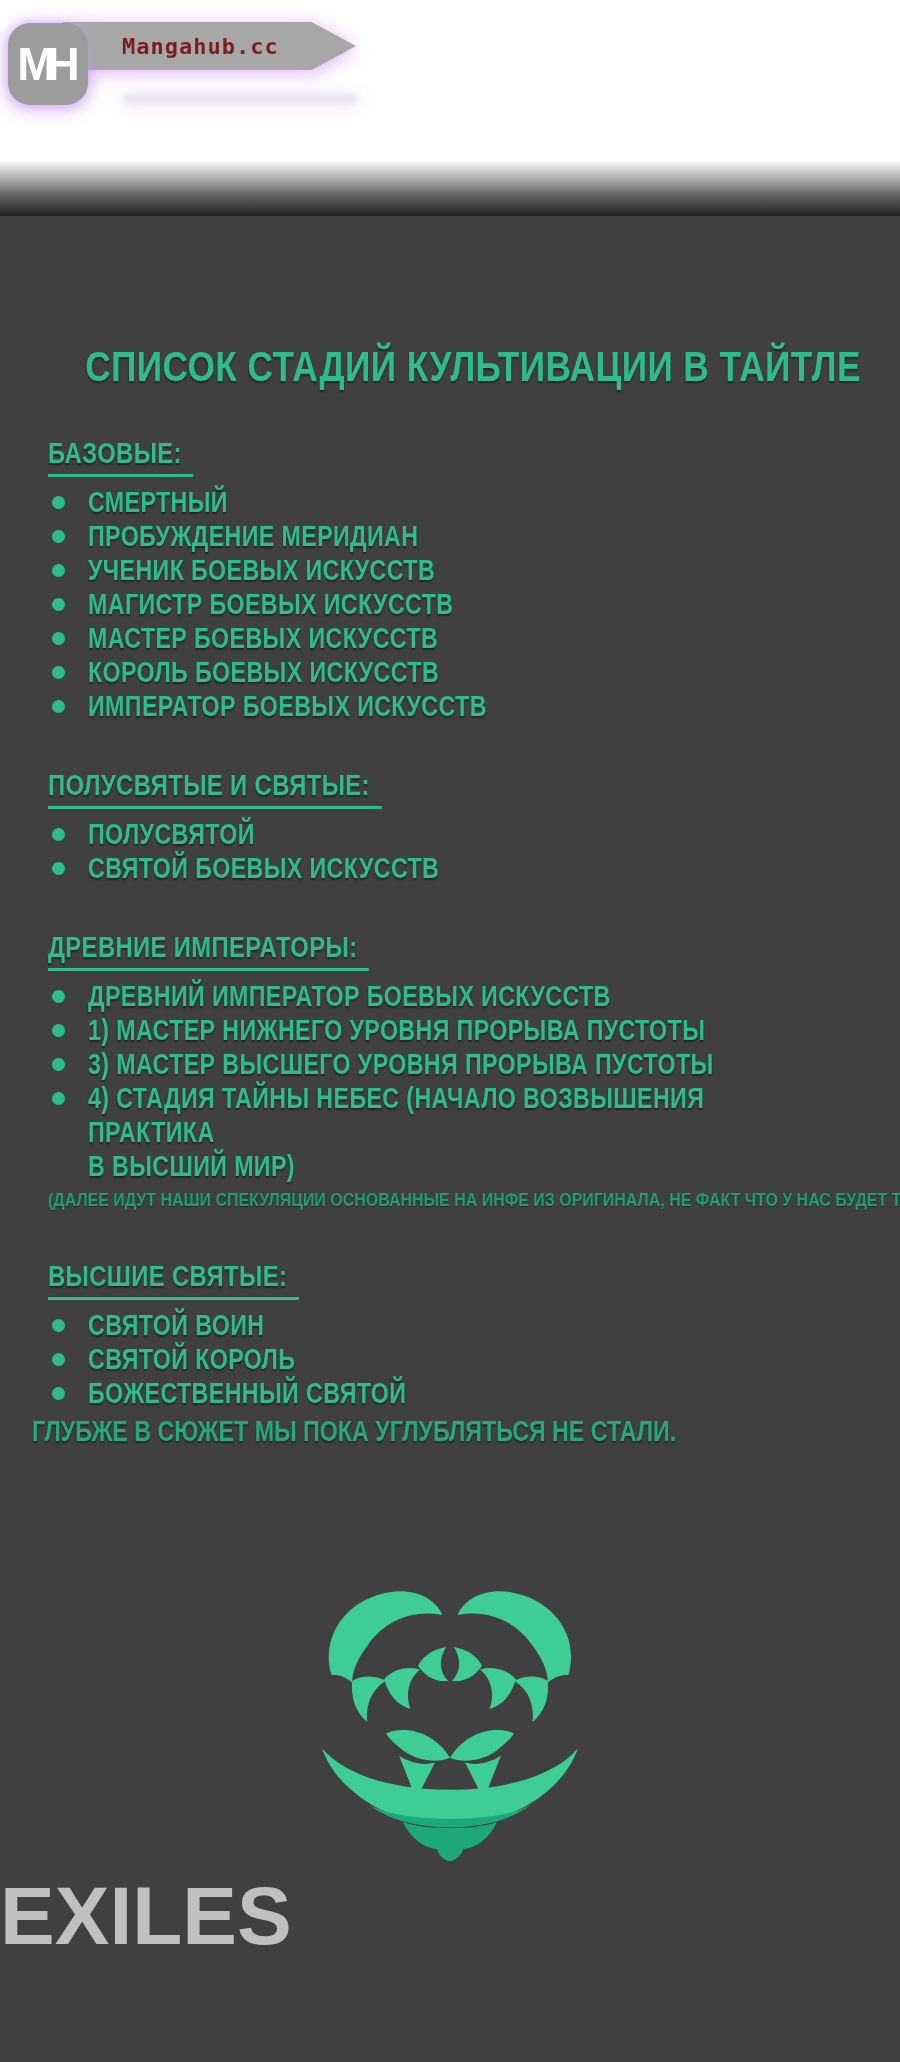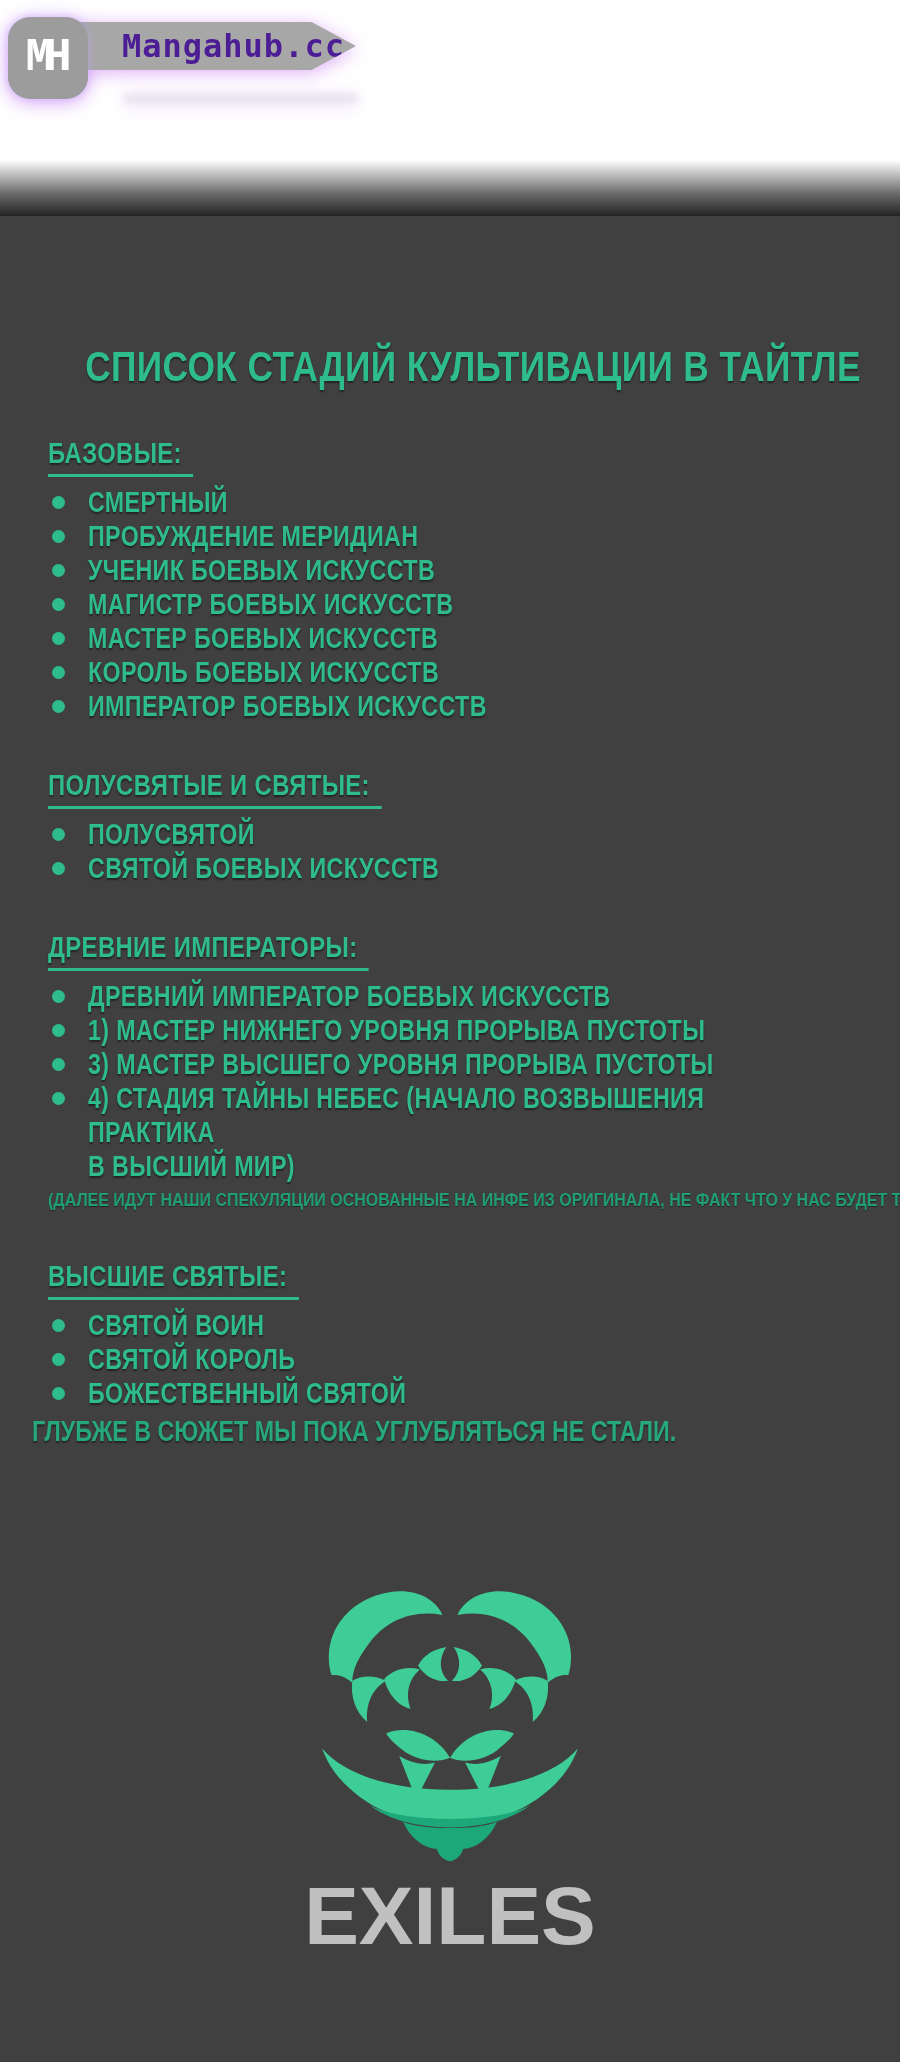--- a/index.html
+++ b/index.html
@@ -11,25 +11,25 @@
   
   .top-band { position:relative; height:160px; background:#ffffff; }
   .fade-band { height:56px; background:linear-gradient(to bottom,#ffffff 0%,#6a6a6a 60%,#232323 100%); }
 
   .sitelogo { position:absolute; left:8px; top:5px; width:420px; height:100px;
               filter:drop-shadow(0 3px 9px rgba(214,160,245,0.85)); }
   .sitelogo-banner { position:absolute; left:52px; top:17px; width:296px; height:48px;
               background:#a7a7a7; border-radius:4px;
               clip-path:polygon(0 0, 85% 0, 100% 50%, 85% 100%, 0 100%);
               display:flex; align-items:center; }
-  .sitelogo-banner .site-name { color:#4c1d95; font-family:"DejaVu Sans Mono", monospace;
-              font-size:32px; font-weight:bold; letter-spacing:1px; padding-left:62px; }
-  .sitelogo-icon { position:absolute; left:0; top:12px; width:80px; height:82px;
+  .sitelogo-banner .site-name { color:#7f1d1d; font-family:"DejaVu Sans Mono", monospace;
+              font-size:22px; font-weight:bold; letter-spacing:1px; padding-left:62px; }
+  .sitelogo-icon { position:absolute; left:0; top:18px; width:80px; height:82px;
               background:#9c9c9c; border-radius:22px; display:flex; align-items:center;
-              justify-content:center; box-shadow:0 0 10px rgba(190,160,255,0.55);font-family:Liberation Mono, monospace; }
+              justify-content:center; box-shadow:0 0 10px rgba(190,160,255,0.55); }
   .sitelogo-icon .icon-text { color:#ffffff; font-size:46px; font-weight:800;
               letter-spacing:-9px; padding-right:8px; }
   .ghost-line { position:absolute; left:115px; top:88px; width:235px; height:11px;
               background:#c9c9d6; opacity:0.35; filter:blur(3px); border-radius:3px; }
 
   
   .dark-area { position:relative; height:1846px; background:#404040; color:#2ebc8d; }
 
   .page-title { text-align:center; padding-top:126px; }
   .page-title .t-inner { display:inline-block; font-size:43px; font-weight:700;
@@ -58,21 +58,21 @@
   .note { display:inline-block; font-size:19px; font-weight:700; color:#219d76;
               transform:scaleX(0.84); transform-origin:0 50%; white-space:nowrap;
               text-shadow:0 1px 1px rgba(0,0,0,0.45); }
 
   .footer-row { padding-left:32px; margin-top:2px; line-height:38px; }
   .footer-line { display:inline-block; font-size:29px; font-weight:700;
               transform:scaleX(0.80); transform-origin:0 50%; color:#27a77e;
               white-space:nowrap; text-shadow:0 2px 2px rgba(0,0,0,0.45); }
 
   
-  .team-block { margin-top:128px; text-align:center; }
+  .team-block { margin-top:128px; }
   .demon { width:292px; height:282px; display:block; margin:0 auto; }
   .team-name { margin-top:6px; color:#c0c0c0; font-size:82px; font-weight:700;
               letter-spacing:0px; line-height:90px; }
 </style>
 </head>
 <body>
 
 <div class="page">
 
   <div class="top-band">

